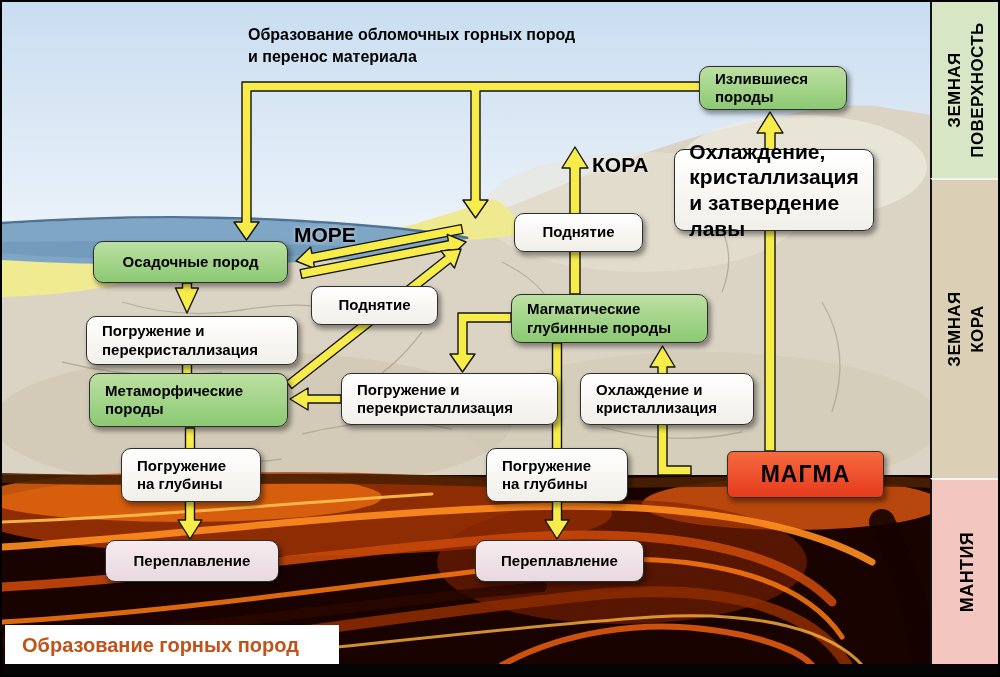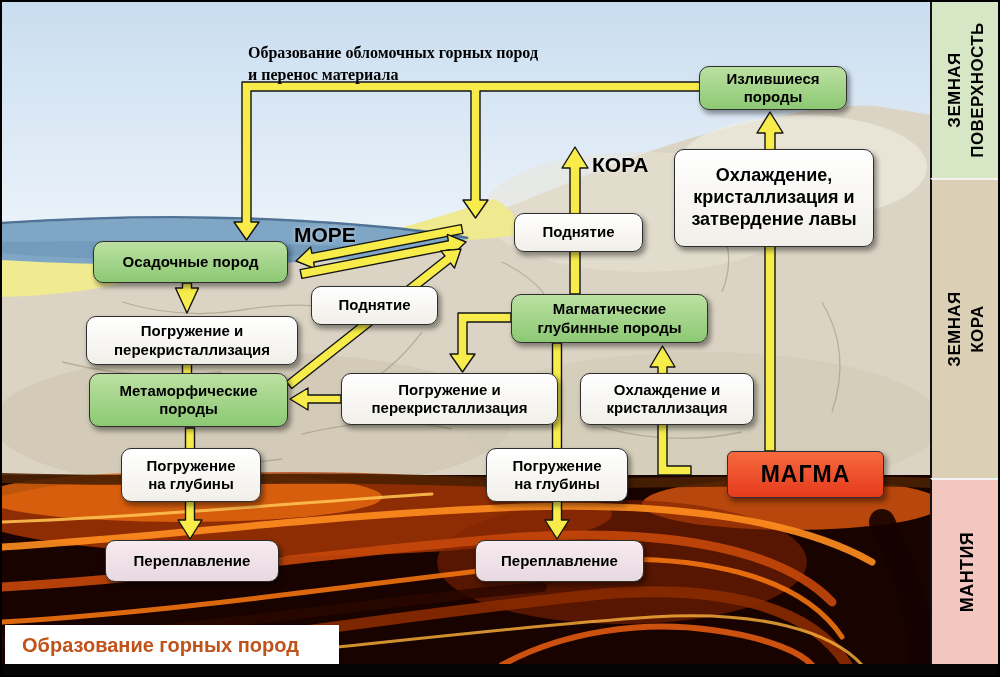--- a/index.html
+++ b/index.html
@@ -4,21 +4,21 @@
 <style>
   html,body { margin:0; padding:0; background:#222; }
   .stage {
     position:relative; width:1000px; height:677px; overflow:hidden;
     background:#fff; border:2px solid #000; box-sizing:border-box;
     font-family:"Liberation Sans", sans-serif; color:#000;
   }
   svg.bg { position:absolute; left:0; top:0; z-index:0; }
   .node {
     position:absolute; z-index:2; display:flex; align-items:center; justify-content:center;
-    text-align:center; font-weight:bold; font-size:15px; line-height:1.22;
+    text-align:left; font-weight:bold; font-size:15px; line-height:1.22;
     background:linear-gradient(#ffffff,#f1efe9);
     border:1.6px solid #2e2e2e; border-radius:10px;
     box-shadow:2.5px 3.5px 5px rgba(0,0,0,.4);
     padding:2px 15px; box-sizing:border-box;
   }
   .node.green { background:linear-gradient(#bce0a2,#8cc973); }
   .node.pink  { background:linear-gradient(#f6ebef,#e8d9e0); }
   .node.magma-red {
     background:linear-gradient(#f66a3e,#e53a1d);
     border-radius:6px; font-size:23px; letter-spacing:1px;margin-left:36px;
@@ -134,27 +134,27 @@
       <path d="M509,311 L456,311 L456,352 L448,352 L460.5,370 L473,352 L465,352 L465,320 L509,320 Z"></path>
 
       <path d="M339,393 L306,393 L306,386 L288,397 L306,408 L306,401 L339,401 Z"></path>
 
       <path d="M183.5,426 L183.5,518 L176,518 L188,537 L200,518 L192.5,518 L192.5,426 Z"></path>
 
       <path d="M550.5,341 L550.5,518 L543,518 L555,537 L567,518 L559.5,518 L559.5,341 Z"></path>
     </g>
   </svg>
 
-  <div class="free-label top-note pre" style="left:246px; top:40px; width:380px;font-family:Liberation Serif, serif;">Образование обломочных горных пород
+  <div class="free-label top-note pre" style="left:246px; top:22px; width:380px;">Образование обломочных горных пород
 и перенос материала</div>
   <div class="free-label geo" style="left:590px; top:151px;">КОРА</div>
   <div class="free-label geo" style="left:292px; top:221px;">МОРЕ</div>
 
   <div class="node green" style="left:697px; top:64px; width:148px; height:44px;">Излившиеся породы</div>
-  <div class="node" style="left:672px; top:147px; width:200px; height:98px; font-size:18px;">Охлаждение, кристаллизация и затвердение лавы</div>
+  <div class="node" style="left:672px; top:147px; width:200px; height:82px; font-size:21px;">Охлаждение, кристаллизация и затвердение лавы</div>
   <div class="node" style="left:512px; top:211px; width:129px; height:39px;">Поднятие</div>
   <div class="node green" style="left:91px; top:239px; width:195px; height:42px;">Осадочные пород</div>
   <div class="node" style="left:309px; top:284px; width:127px; height:39px;">Поднятие</div>
   <div class="node green" style="left:509px; top:292px; width:197px; height:49px;">Магматические глубинные породы</div>
   <div class="node" style="left:84px; top:314px; width:212px; height:49px;">Погружение и перекристаллизация</div>
   <div class="node green" style="left:87px; top:371px; width:199px; height:54px;">Метаморфические породы</div>
   <div class="node" style="left:339px; top:371px; width:217px; height:52px;">Погружение и перекристаллизация</div>
   <div class="node" style="left:578px; top:371px; width:174px; height:52px;">Охлаждение и кристаллизация</div>
   <div class="node" style="left:119px; top:446px; width:140px; height:54px;">Погружение на глубины</div>
   <div class="node" style="left:484px; top:446px; width:142px; height:54px;">Погружение на глубины</div>

